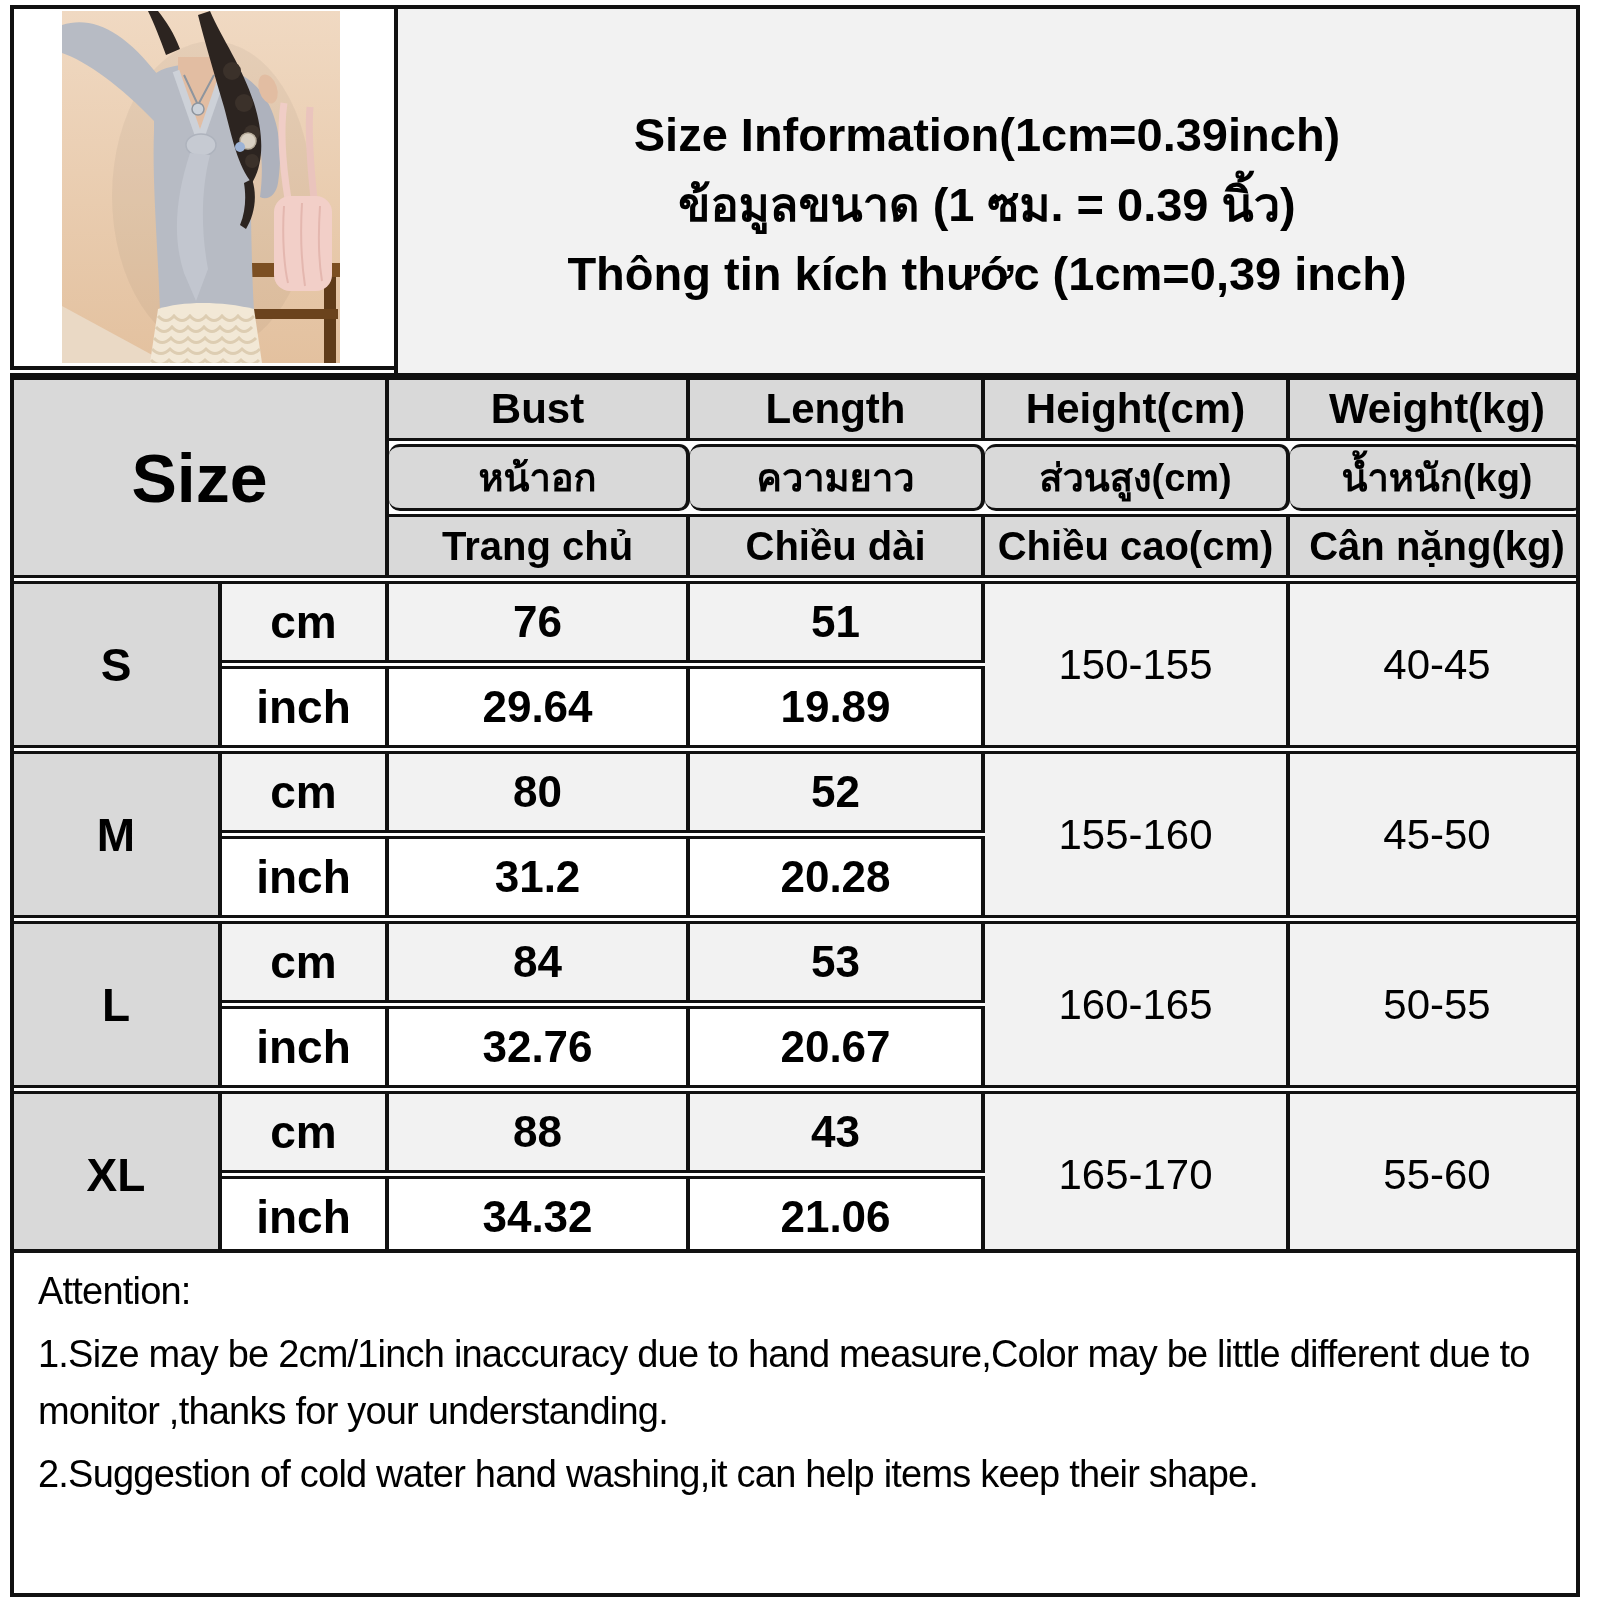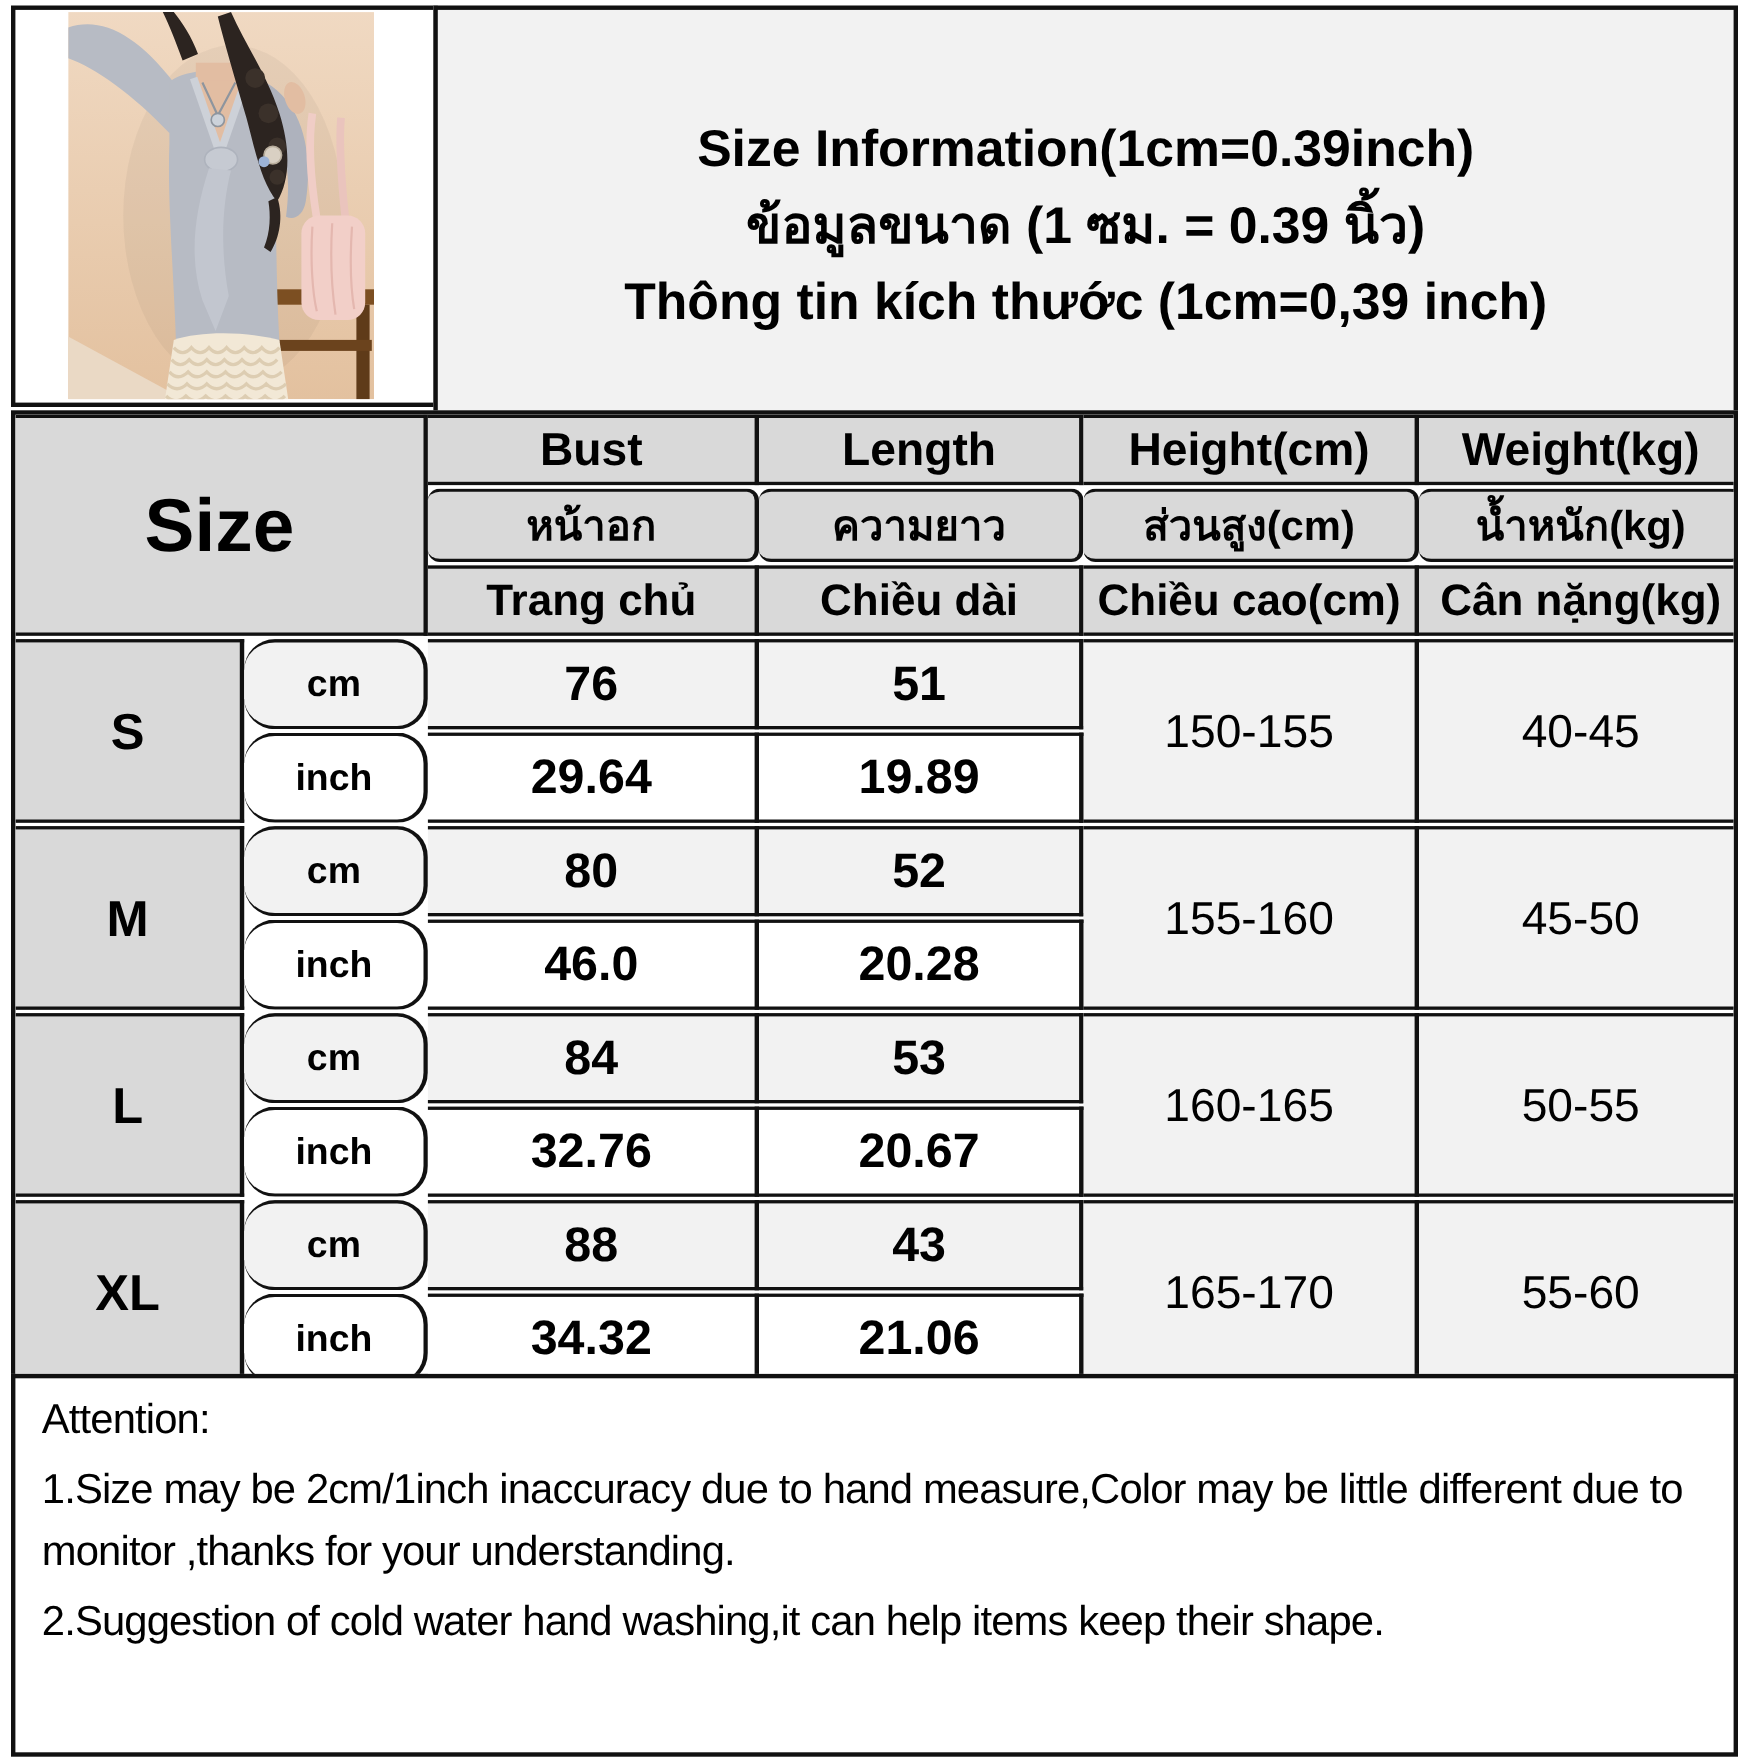--- a/index.html
+++ b/index.html
@@ -34,21 +34,21 @@
   .hrow th { height:58px; }
   .brow td { height:76px; }
   .bg-hd { background:#d9d9d9; }
   .bg-lt { background:#f2f2f2; }
   .bg-wh { background:#ffffff; }
   .size-head { font-size:68px; font-weight:bold; }
   .th-en   { font-size:42px; font-weight:bold; }
   .th-th   { font-size:38px; font-weight:bold;border-radius:11px; }
   .th-vi   { font-size:40px; font-weight:bold; }
   .size-letter { font-size:46px; font-weight:bold; }
-  .unit  { font-size:34px; font-weight:bold;border-radius:28px; }
+  .unit  { font-size:46px; font-weight:bold; }
   .num   { font-size:44px; font-weight:bold; }
   .range { font-size:42px; font-weight:normal;margin-left:12px; }
 
   
   #attention-box {
     left:10px; top:1249px; width:1570px; height:348px; background:#fff;
     padding:10px 24px; font-size:38px; line-height:57px; letter-spacing:-0.8px;
   }
   #attention-box p { margin:0 0 6px 0; }
 </style>
@@ -168,21 +168,21 @@
     <tr class="brow">
       <td class="size-letter bg-hd" rowspan="2">M</td>
       <td class="unit bg-lt">cm</td>
       <td class="num bg-lt">80</td>
       <td class="num bg-lt">52</td>
       <td class="range bg-lt" rowspan="2">155-160</td>
       <td class="range bg-lt col-last" rowspan="2">45-50</td>
     </tr>
     <tr class="brow">
       <td class="unit bg-wh">inch</td>
-      <td class="num bg-wh">46.0</td>
+      <td class="num bg-wh">31.2</td>
       <td class="num bg-wh">20.28</td>
     </tr>
 
     <tr class="brow">
       <td class="size-letter bg-hd" rowspan="2">L</td>
       <td class="unit bg-lt">cm</td>
       <td class="num bg-lt">84</td>
       <td class="num bg-lt">53</td>
       <td class="range bg-lt" rowspan="2">160-165</td>
       <td class="range bg-lt col-last" rowspan="2">50-55</td>

